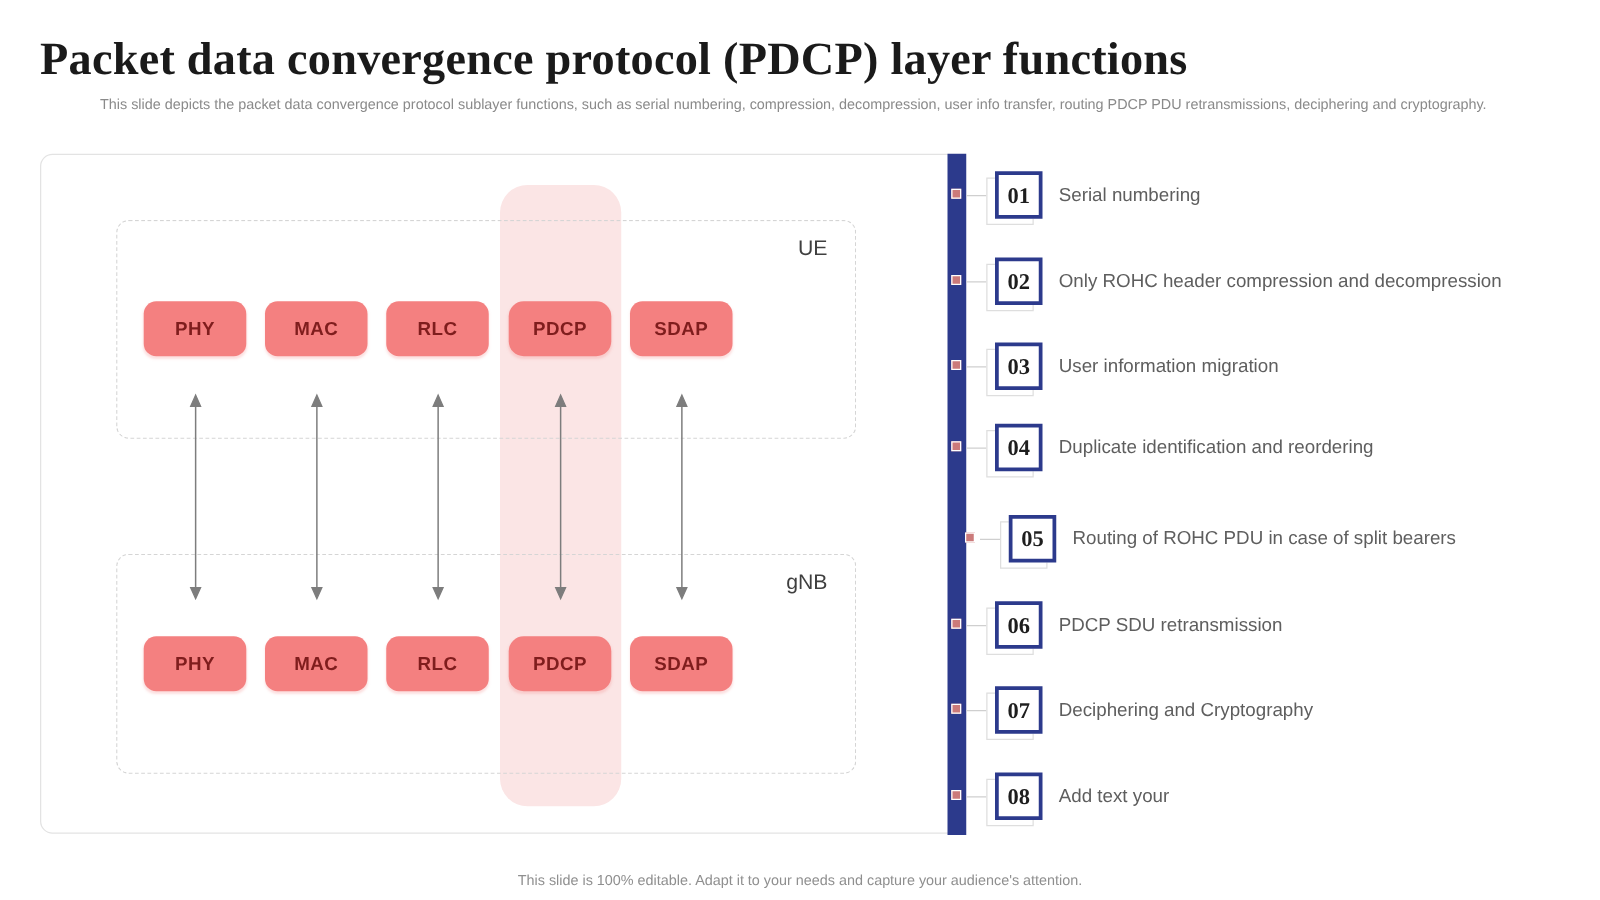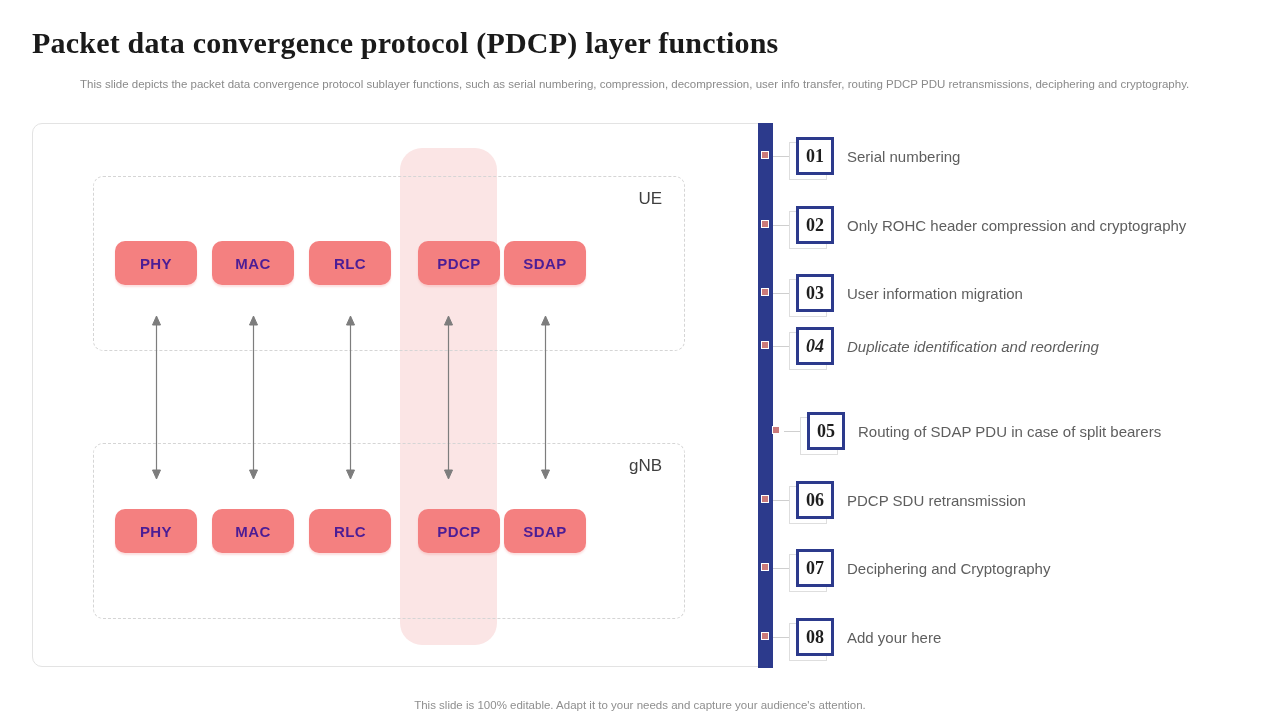--- a/index.html
+++ b/index.html
@@ -8,63 +8,63 @@
     --accent-navy:#2C3A8C;
     --marker-pink:#CB7A7A;
     --text-gray:#5E5E5E;
   }
   *{margin:0;padding:0;box-sizing:border-box;}
   html,body{width:1280px;height:720px;background:#fff;overflow:hidden;
     font-family:"Liberation Sans",sans-serif;}
   .stage{position:relative;width:1280px;height:720px;background:#fff;}
 
   .title{position:absolute;left:32px;top:26px;width:980px;
-    font-family:"Liberation Serif",serif;font-weight:bold;font-size:30px;
+    font-family:"Liberation Serif",serif;font-weight:bold;font-size:37px;
     color:#1a1a1a;letter-spacing:.2px;}
   .subtitle{position:absolute;left:32px;top:78px;width:1200px;
     font-size:11.5px;color:#8a8a8a;margin-left:48px;}
 
   .card{position:absolute;left:32px;top:123px;width:736px;height:544px;
     background:#fff;border:1px solid #e3e3e3;border-radius:10px;}
 
   .band{position:absolute;left:367px;top:24px;width:97px;height:497px;
     background:var(--accent-salmon-light);border-radius:22px;}
 
   .dashed-box{position:absolute;left:60px;width:592px;
     border:1px dashed #d5d5d5;border-radius:10px;background:transparent;}
   .dashed-box.ue{top:52px;height:175px;}
   .dashed-box.gnb{top:319px;height:176px;text-align:center;}
   .group-label{position:absolute;right:22px;top:12px;font-size:17px;color:#3f3f3f;}
 
   .layer-box{position:absolute;width:82px;height:44px;border-radius:10px;
-    background:var(--accent-salmon);color:#4c1d95;font-weight:bold;font-size:15px;
+    background:var(--accent-salmon);color:#7f1d1d;font-weight:bold;font-size:15px;
     letter-spacing:.4px;display:flex;align-items:center;justify-content:center;
     box-shadow:0 2px 2px rgba(244,128,128,.25);}
   .row-ue .layer-box{top:117px;}
   .row-gnb .layer-box{top:385px;}
-  .lx0{left:82px;}.lx1{left:179px;}.lx2{left:276px;}.lx3{left:385px;}.lx4{left:471px;}
+  .lx0{left:82px;}.lx1{left:179px;}.lx2{left:276px;}.lx3{left:374px;border-radius:12px;}.lx4{left:471px;}
 
   .arrows{position:absolute;left:0;top:0;width:708px;height:544px;pointer-events:none;}
 
   .timeline-bar{position:absolute;left:758px;top:123px;width:15px;height:545px;
     background:var(--accent-navy);}
 
   .fn-item{position:absolute;left:758px;width:480px;height:44px;}
   .fn-marker{position:absolute;left:3px;top:50%;margin-top:-5px;width:8px;height:8px;
     background:var(--marker-pink);border:1px solid #fff;}
   .fn-connector{position:absolute;left:15px;top:50%;width:16px;height:1px;background:#cfcfcf;}
   .fn-ghost{position:absolute;left:31px;top:calc(50% - 14px);width:38px;height:38px;
     border:1px solid #dedede;background:transparent;}
   .fn-numbox{position:absolute;left:38px;top:calc(50% - 19px);width:38px;height:38px;
     background:#fff;border:3px solid var(--accent-navy);
     display:flex;align-items:center;justify-content:center;
     font-family:"Liberation Serif",serif;font-weight:bold;font-size:18px;color:#1e1e1e;}
   .fn-label{position:absolute;left:89px;top:50%;transform:translateY(-50%);
     font-size:15px;color:var(--text-gray);white-space:nowrap;}
-  .i0{top:134px;padding-left:34px;}.i1{top:203px;}.i2{top:271px;}.i3{top:324px;font-style:italic;}
+  .i0{top:134px;padding-left:34px;}.i1{top:203px;}.i2{top:271px;}.i3{top:336px;}
   .i4{top:409px;margin-left:11px;}.i5{top:478px;}.i6{top:546px;}.i7{top:615px;}
 
   .footer{position:absolute;left:0;top:699px;width:1280px;text-align:center;
     font-size:11.5px;color:#8f8f8f;}
 </style>
 </head>
 <body>
 
 <div class="stage">
 
@@ -133,60 +133,60 @@
     <div class="fn-connector"></div>
     <div class="fn-ghost"></div>
     <div class="fn-numbox">01</div>
     <div class="fn-label">Serial numbering</div>
   </div>
   <div class="fn-item i1">
     <div class="fn-marker"></div>
     <div class="fn-connector"></div>
     <div class="fn-ghost"></div>
     <div class="fn-numbox">02</div>
-    <div class="fn-label">Only ROHC header compression and cryptography</div>
+    <div class="fn-label">Only ROHC header compression and decompression</div>
   </div>
   <div class="fn-item i2">
     <div class="fn-marker"></div>
     <div class="fn-connector"></div>
     <div class="fn-ghost"></div>
     <div class="fn-numbox">03</div>
     <div class="fn-label">User information migration</div>
   </div>
   <div class="fn-item i3">
     <div class="fn-marker"></div>
     <div class="fn-connector"></div>
     <div class="fn-ghost"></div>
     <div class="fn-numbox">04</div>
     <div class="fn-label">Duplicate identification and reordering</div>
   </div>
   <div class="fn-item i4">
     <div class="fn-marker"></div>
     <div class="fn-connector"></div>
     <div class="fn-ghost"></div>
     <div class="fn-numbox">05</div>
-    <div class="fn-label">Routing of SDAP PDU in case of split bearers</div>
+    <div class="fn-label">Routing of ROHC PDU in case of split bearers</div>
   </div>
   <div class="fn-item i5">
     <div class="fn-marker"></div>
     <div class="fn-connector"></div>
     <div class="fn-ghost"></div>
     <div class="fn-numbox">06</div>
     <div class="fn-label">PDCP SDU retransmission</div>
   </div>
   <div class="fn-item i6">
     <div class="fn-marker"></div>
     <div class="fn-connector"></div>
     <div class="fn-ghost"></div>
     <div class="fn-numbox">07</div>
     <div class="fn-label">Deciphering and Cryptography</div>
   </div>
   <div class="fn-item i7">
     <div class="fn-marker"></div>
     <div class="fn-connector"></div>
     <div class="fn-ghost"></div>
     <div class="fn-numbox">08</div>
-    <div class="fn-label">Add your here</div>
+    <div class="fn-label">Add text your</div>
   </div>
 
   <div class="footer">This slide is 100% editable. Adapt it to your needs and capture your audience's attention.</div>
 
 </div>
 
 </body></html>

